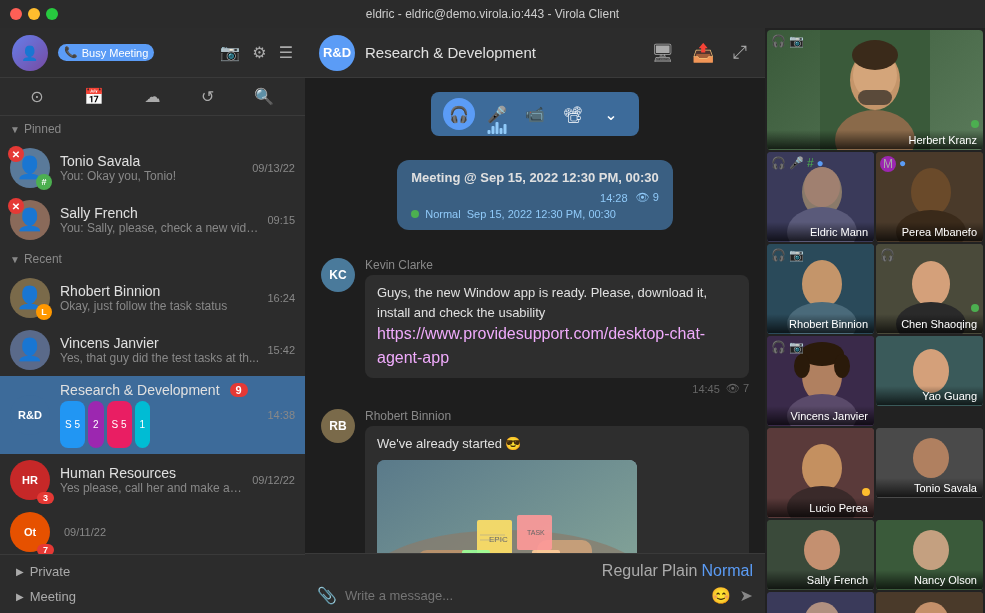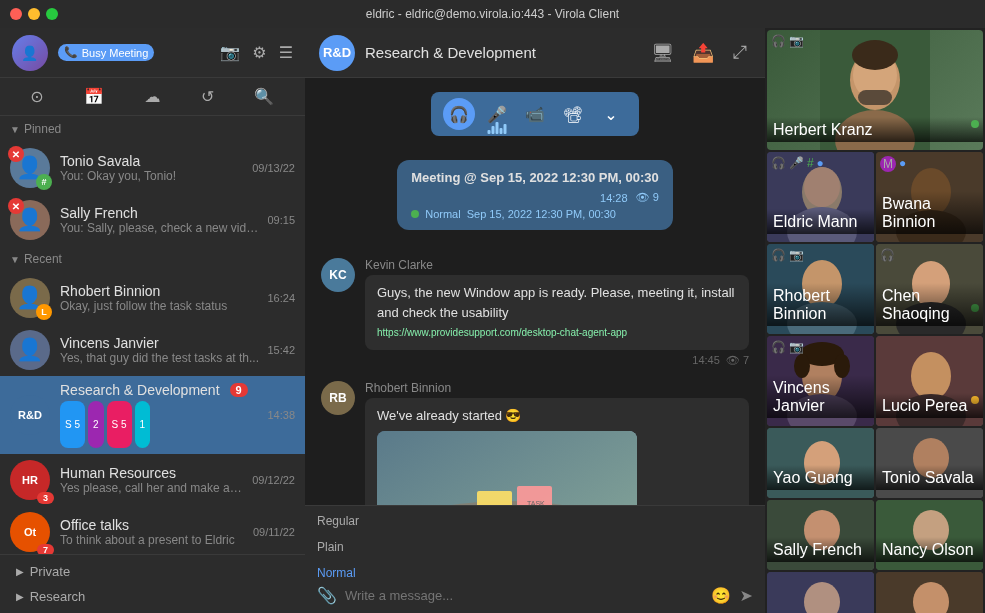--- a/index.html
+++ b/index.html
@@ -391,22 +391,22 @@
     }
     .msg-text {
       background: #2e2e2e;
       border-radius: 8px;
       padding: 8px 12px;
       color: #e0e0e0;
       font-size: 13px;
       line-height: 1.5;
     }
     .msg-link {
-      color: #86efac;
-      font-size: 10px;
+      color: #f0abfc;
+      font-size: 16px;
       text-decoration: none;
     }
     .msg-footer {
       font-size: 11px;
       color: #666;
       margin-top: 4px;
       display: flex;
       align-items: center;
       gap: 6px;
       justify-content: flex-end;
@@ -425,25 +425,24 @@
     
     .input-area {
       border-top: 1px solid #3a3a3a;
       padding: 8px 12px;
       background: #2c2c2c;
       flex-shrink: 0;
     }
     .input-format-bar {
       display: flex;
       justify-content: flex-end;
-      gap: 12px;
+      gap: 4px;
       margin-bottom: 6px;
-      font-size: 12px;
+      font-size: 16px;
       color: #888;
-      flex-direction: column;
     }
     .format-btn { cursor: pointer; color: #aaa; }
     .format-btn.active { color: #5b9cf6; }
     .input-row {
       display: flex;
       align-items: center;
       gap: 8px;
     }
     .input-field {
       flex: 1;
@@ -478,28 +477,29 @@
       position: relative;
       height: 90px;
       background: #333;
       border-radius: 4px;
       overflow: hidden;
       display: flex;
       align-items: flex-end;
     }
     .participant-name-bar {
       position: absolute;
-      bottom: 8px;
+      bottom: 1px;
       left: 0;
       right: 0;
       background: linear-gradient(transparent, rgba(0,0,0,0.7));
       padding: 4px 6px 3px;
-      font-size: 16px;
+      font-size: 11px;
       color: white;
       font-weight: 500;
+      text-align: right;
     }
     .participant-icons {
       position: absolute;
       top: 4px;
       left: 4px;
       display: flex;
       gap: 3px;
       font-size: 11px;
     }
     .participant-status-dot {
@@ -659,37 +659,33 @@
           <div class="contact-preview">Yes please, call her and make an ap ...</div>
         </div>
         <div class="contact-time">09/12/22</div>
       </div>
 
       <div class="contact-item">
         <div class="contact-avatar" style="background:#e65100;">
           <span style="font-size:11px;font-weight:bold;">Ot</span>
           <span class="notification-badge" style="position:absolute;bottom:-4px;right:-4px;font-size:9px;">7</span>
         </div>
-        <div class="contact-info">
-          <div class="contact-name">Office talks</div>
-          <div class="contact-preview">To think about a present to Eldric</div>
-        </div>
         <div class="contact-time">09/11/22</div>
       </div>
 
     </div>
 
     <div class="sidebar-bottom">
       <div class="sidebar-bottom-item">
         <span class="arrow">▶</span>
         <span>Private</span>
       </div>
       <div class="sidebar-bottom-item">
         <span class="arrow">▶</span>
-        <span>Research</span>
+        <span>Meeting</span>
       </div>
     </div>
   </div>
 
   <div class="chat-area">
 
     <div class="chat-header">
       <div class="chat-header-avatar">
         <span>R&amp;D</span>
       </div>
@@ -737,21 +733,21 @@
         </div>
       </div>
 
       <div class="message-row">
         <div class="msg-avatar" style="background:#4a7a9b;">
           <span>KC</span>
         </div>
         <div class="msg-content">
           <div class="msg-sender">Kevin Clarke</div>
           <div class="msg-text">
-            <span>Guys, the new Window app is ready. Please, meeting it, install and check the usability</span><br>
+            <span>Guys, the new Window app is ready. Please, download it, install and check the usability</span><br>
             <a class="msg-link" href="#">https://www.providesupport.com/desktop-chat-agent-app</a>
           </div>
           <div class="msg-footer">
             <span>14:45</span>
             <span>👁 7</span>
           </div>
         </div>
       </div>
 
       <div class="message-row">
@@ -862,21 +858,21 @@
           <svg width="110" height="90" xmlns="http://www.w3.org/2000/svg">
             <rect width="110" height="90" fill="#4a3a2a"></rect>
             <ellipse cx="55" cy="40" rx="20" ry="24" fill="#6a4a2a"></ellipse>
             <ellipse cx="55" cy="80" rx="35" ry="22" fill="#3a2a1a"></ellipse>
           </svg>
         </div>
         <div class="participant-icons">
           <span class="p-icon" style="background:#9c27b0;border-radius:50%;padding:1px 3px;">M</span>
           <span class="p-icon" style="color:#5b9cf6;">●</span>
         </div>
-        <div class="participant-name-bar">Bwana Binnion</div>
+        <div class="participant-name-bar">Perea Mbanefo</div>
       </div>
 
       <div class="participant-card pcard-bg-4">
         <div class="face-placeholder">
           <svg width="110" height="90" xmlns="http://www.w3.org/2000/svg">
             <rect width="110" height="90" fill="#2a4a5a"></rect>
             <ellipse cx="55" cy="40" rx="20" ry="24" fill="#c4956a"></ellipse>
             <ellipse cx="55" cy="80" rx="35" ry="22" fill="#4a6a7a"></ellipse>
           </svg>
         </div>
@@ -914,41 +910,41 @@
             <ellipse cx="75" cy="30" rx="8" ry="12" fill="#2a1a0a"></ellipse>
           </svg>
         </div>
         <div class="participant-icons">
           <span class="p-icon">🎧</span>
           <span class="p-icon">📷</span>
         </div>
         <div class="participant-name-bar">Vincens Janvier</div>
       </div>
 
+      <div class="participant-card pcard-bg-8" style="height:70px;">
+        <div class="face-placeholder">
+          <svg width="110" height="70" xmlns="http://www.w3.org/2000/svg">
+            <rect width="110" height="70" fill="#3a5a5a"></rect>
+            <ellipse cx="55" cy="35" rx="18" ry="22" fill="#d4a07a"></ellipse>
+          </svg>
+        </div>
+        <div class="participant-name-bar">Yao Guang</div>
+      </div>
+
       <div class="participant-card pcard-bg-7">
         <div class="face-placeholder">
           <svg width="110" height="90" xmlns="http://www.w3.org/2000/svg">
             <rect width="110" height="90" fill="#5a3a3a"></rect>
             <ellipse cx="55" cy="40" rx="20" ry="24" fill="#c49060"></ellipse>
             <ellipse cx="55" cy="80" rx="35" ry="22" fill="#3a2a2a"></ellipse>
           </svg>
         </div>
         <div class="participant-status-dot" style="background:#ffbd2e;"></div>
         <div class="participant-name-bar">Lucio Perea</div>
       </div>
-
-      <div class="participant-card pcard-bg-8" style="height:70px;">
-        <div class="face-placeholder">
-          <svg width="110" height="70" xmlns="http://www.w3.org/2000/svg">
-            <rect width="110" height="70" fill="#3a5a5a"></rect>
-            <ellipse cx="55" cy="35" rx="18" ry="22" fill="#d4a07a"></ellipse>
-          </svg>
-        </div>
-        <div class="participant-name-bar">Yao Guang</div>
-      </div>
       <div class="participant-card pcard-bg-9" style="height:70px;">
         <div class="face-placeholder">
           <svg width="110" height="70" xmlns="http://www.w3.org/2000/svg">
             <rect width="110" height="70" fill="#4a4a4a"></rect>
             <ellipse cx="55" cy="30" rx="18" ry="20" fill="#b08060"></ellipse>
           </svg>
         </div>
         <div class="participant-name-bar">Tonio Savala</div>
       </div>
       <div class="participant-card pcard-bg-10" style="height:70px;">

